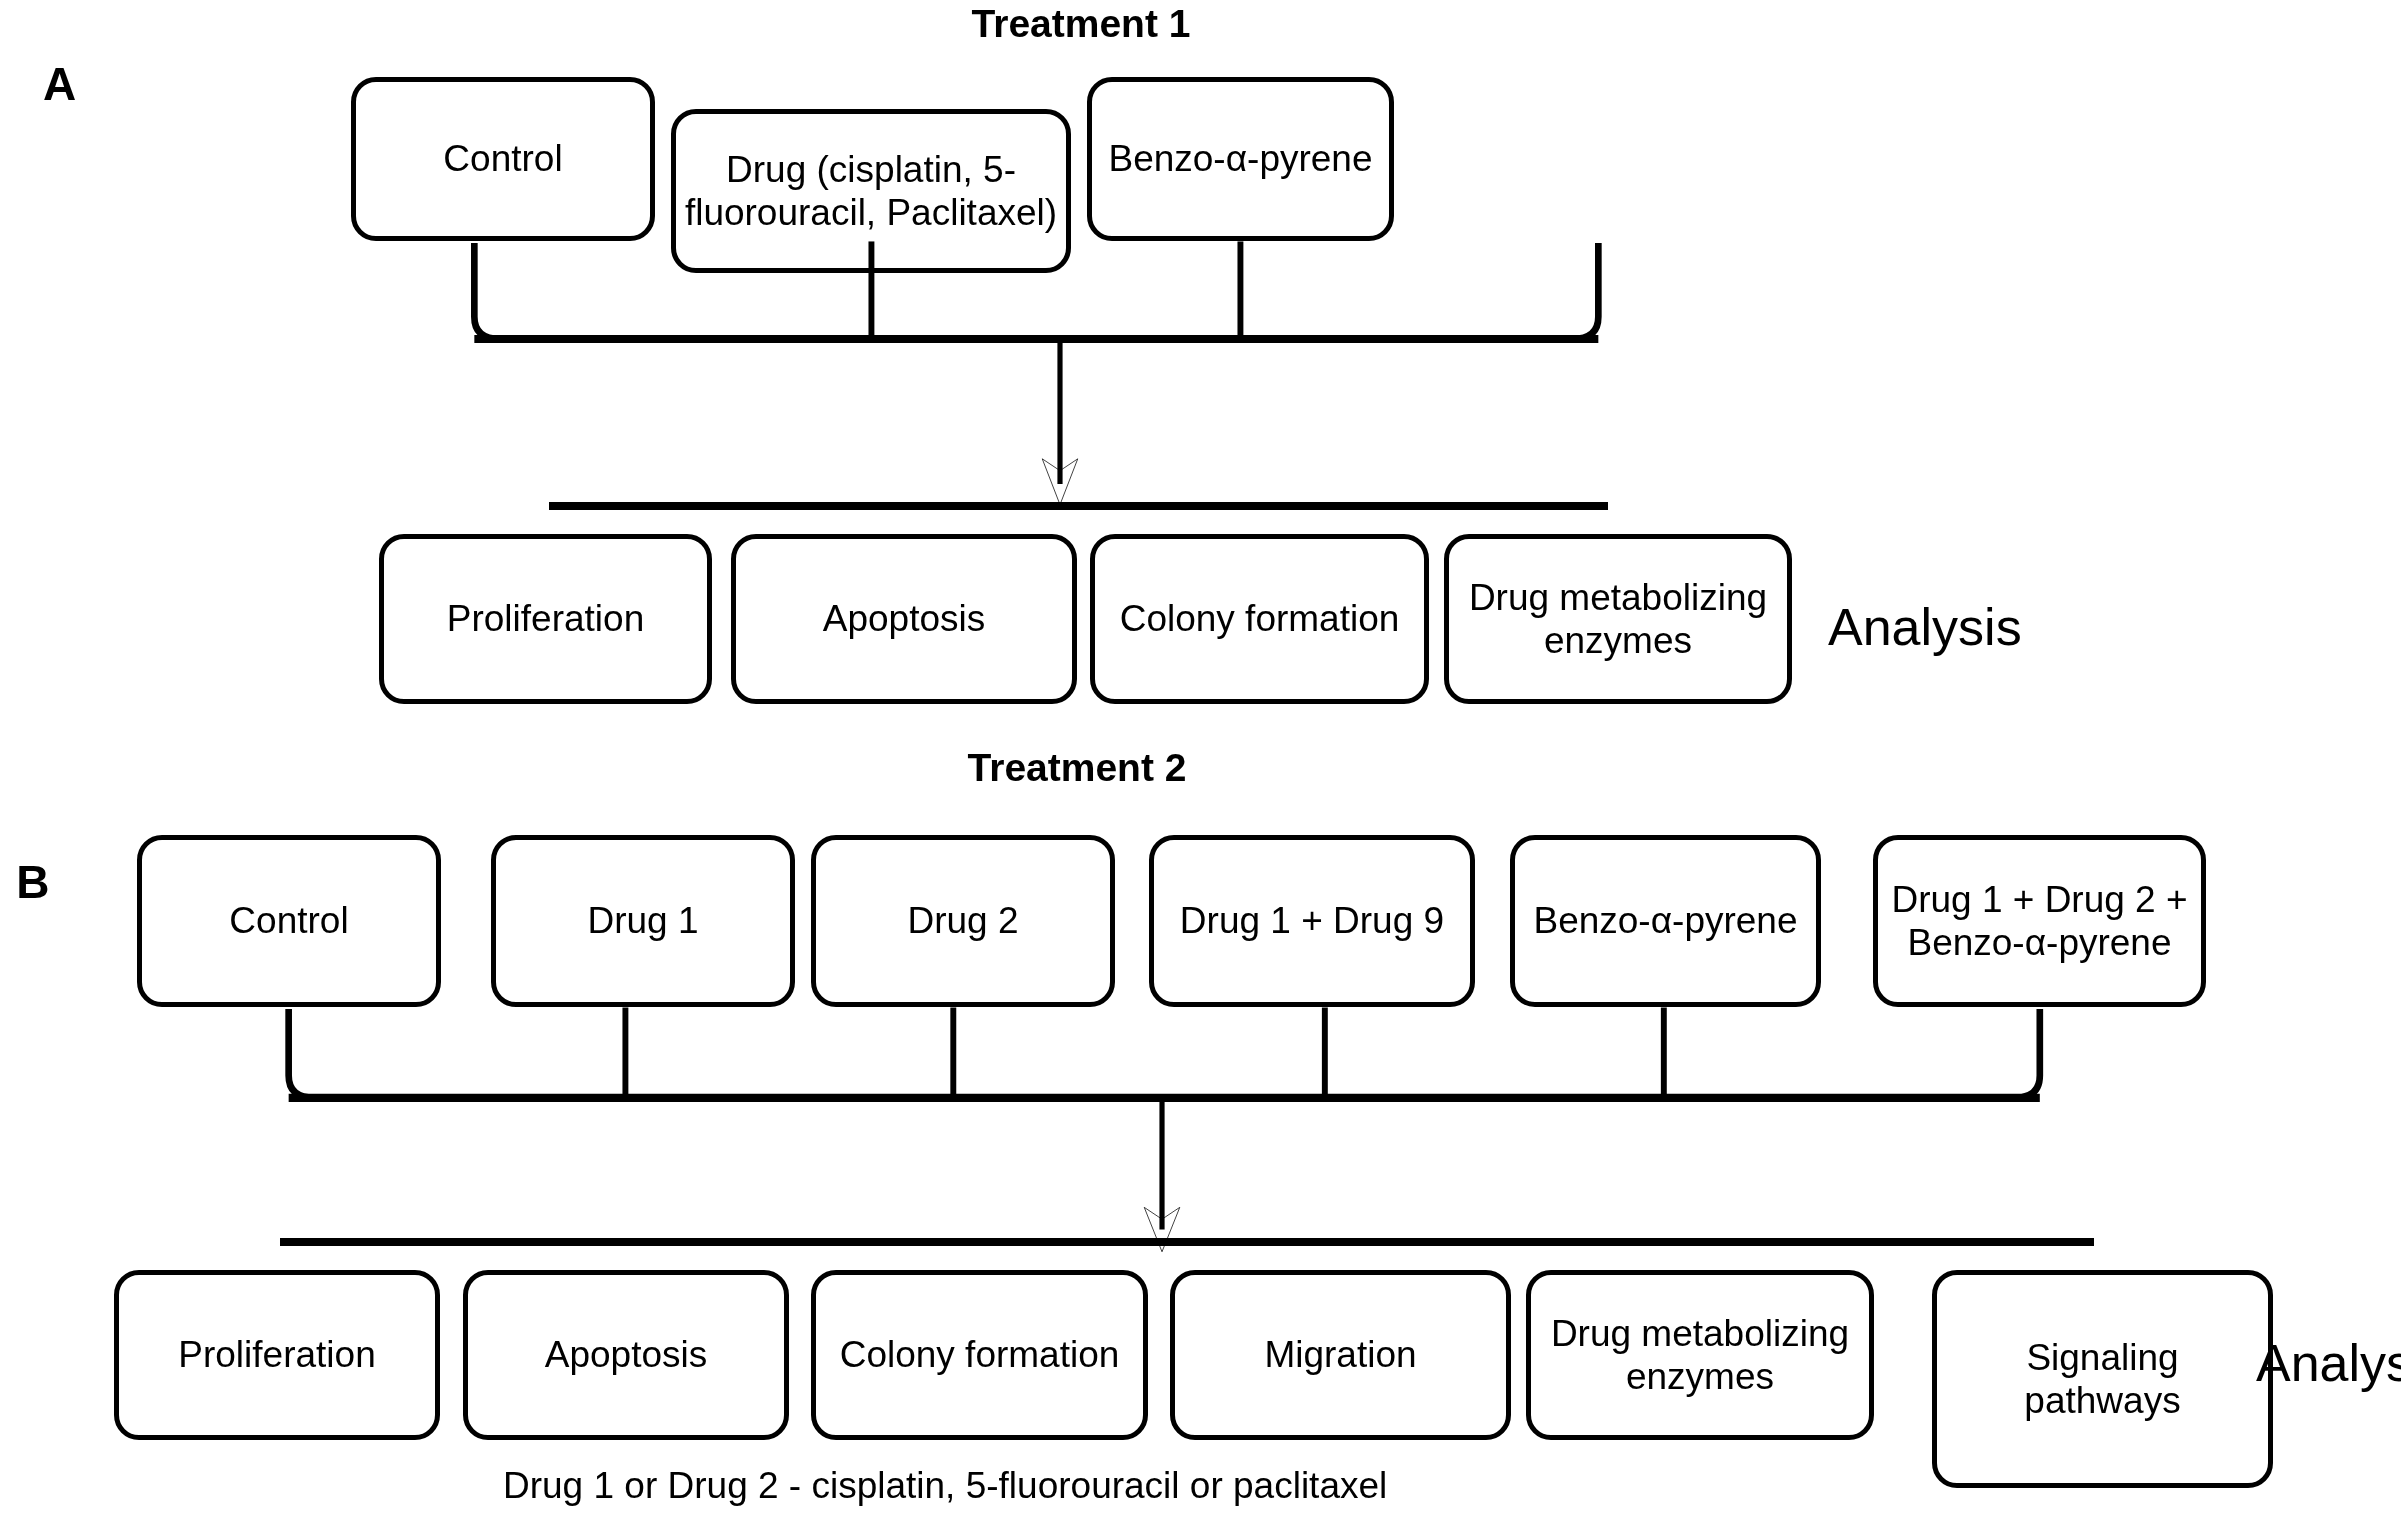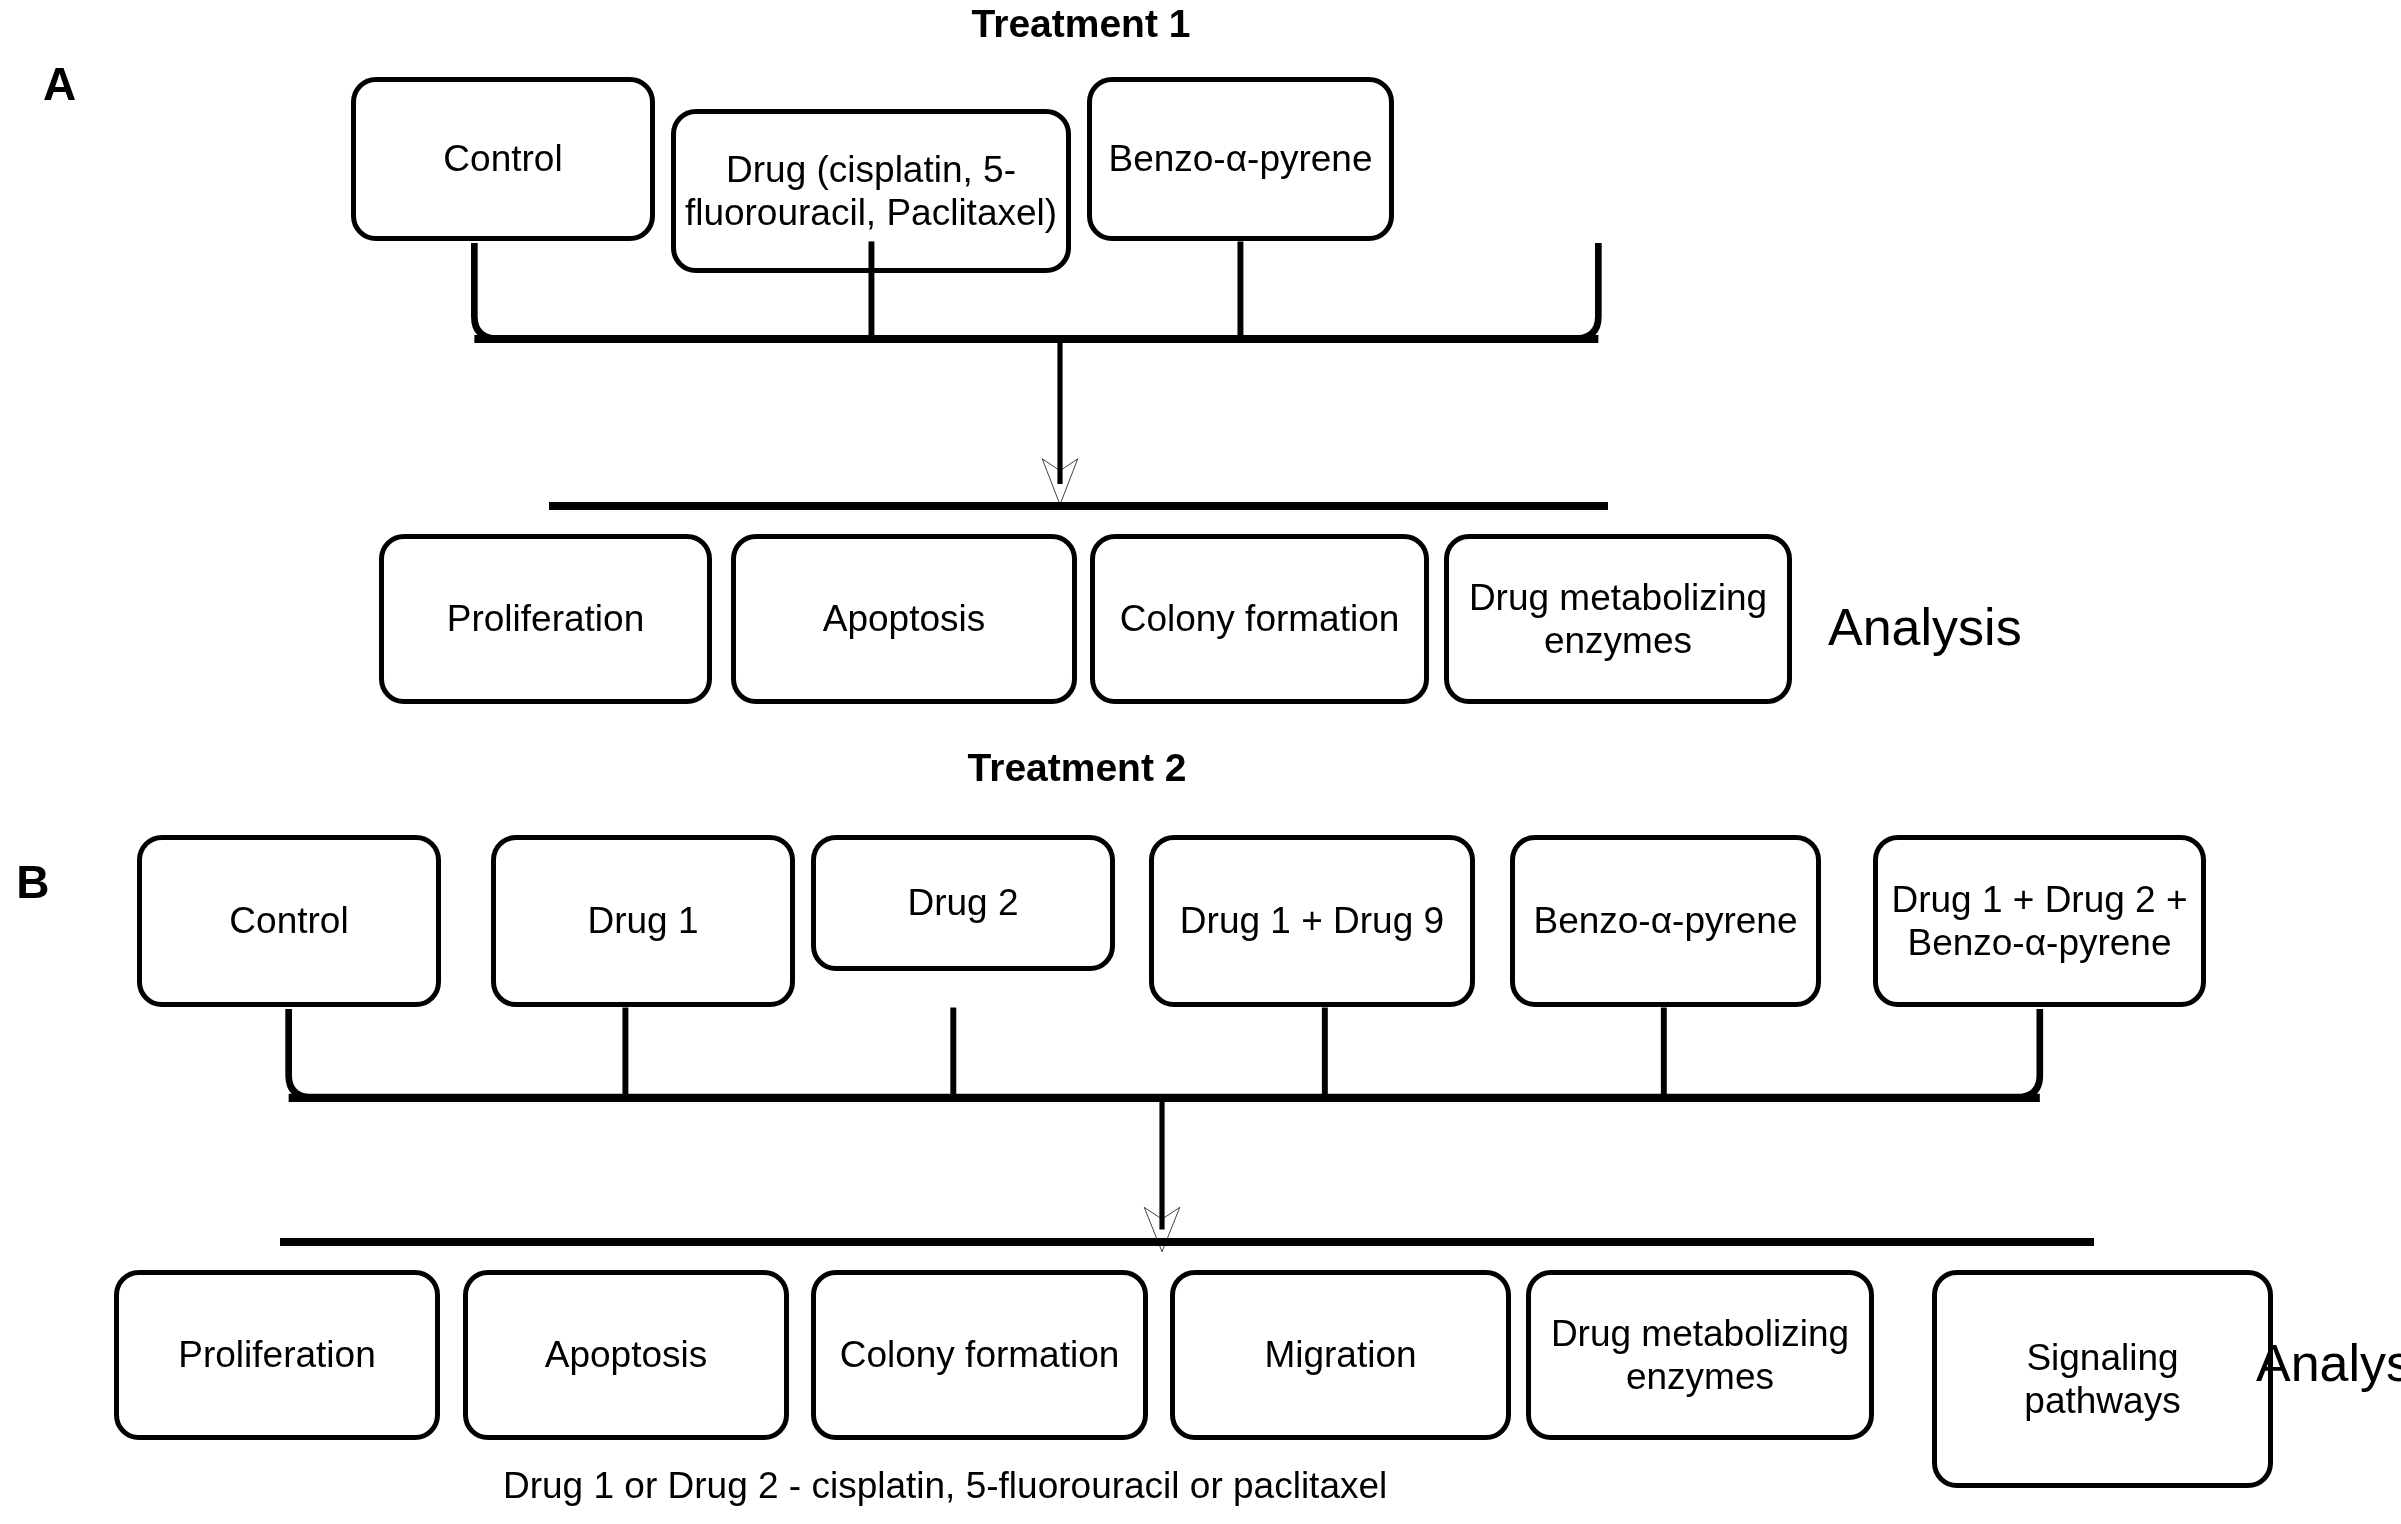--- a/index.html
+++ b/index.html
@@ -113,21 +113,21 @@
   <div class="abs panel-letter" style="left:16.3px;top:859px;">B</div>
 
   <div class="abs node" style="left:137px;top:835px;width:304px;height:172px;">
     <span>Control</span>
   </div>
 
   <div class="abs node" style="left:474px;top:835px;width:304px;height:172px;margin-left:17px;">
     <span>Drug 1</span>
   </div>
 
-  <div class="abs node" style="left:811px;top:835px;width:304px;height:136px;">
+  <div class="abs node" style="left:811px;top:835px;width:304px;height:172px;">
     <span>Drug 2</span>
   </div>
 
   <div class="abs node" style="left:1149px;top:835px;width:326px;height:172px;">
     <span>Drug 1 + Drug 9</span>
   </div>
 
   <div class="abs node" style="left:1510px;top:835px;width:311px;height:172px;">
     <span>Benzo-α-pyrene</span>
   </div>

